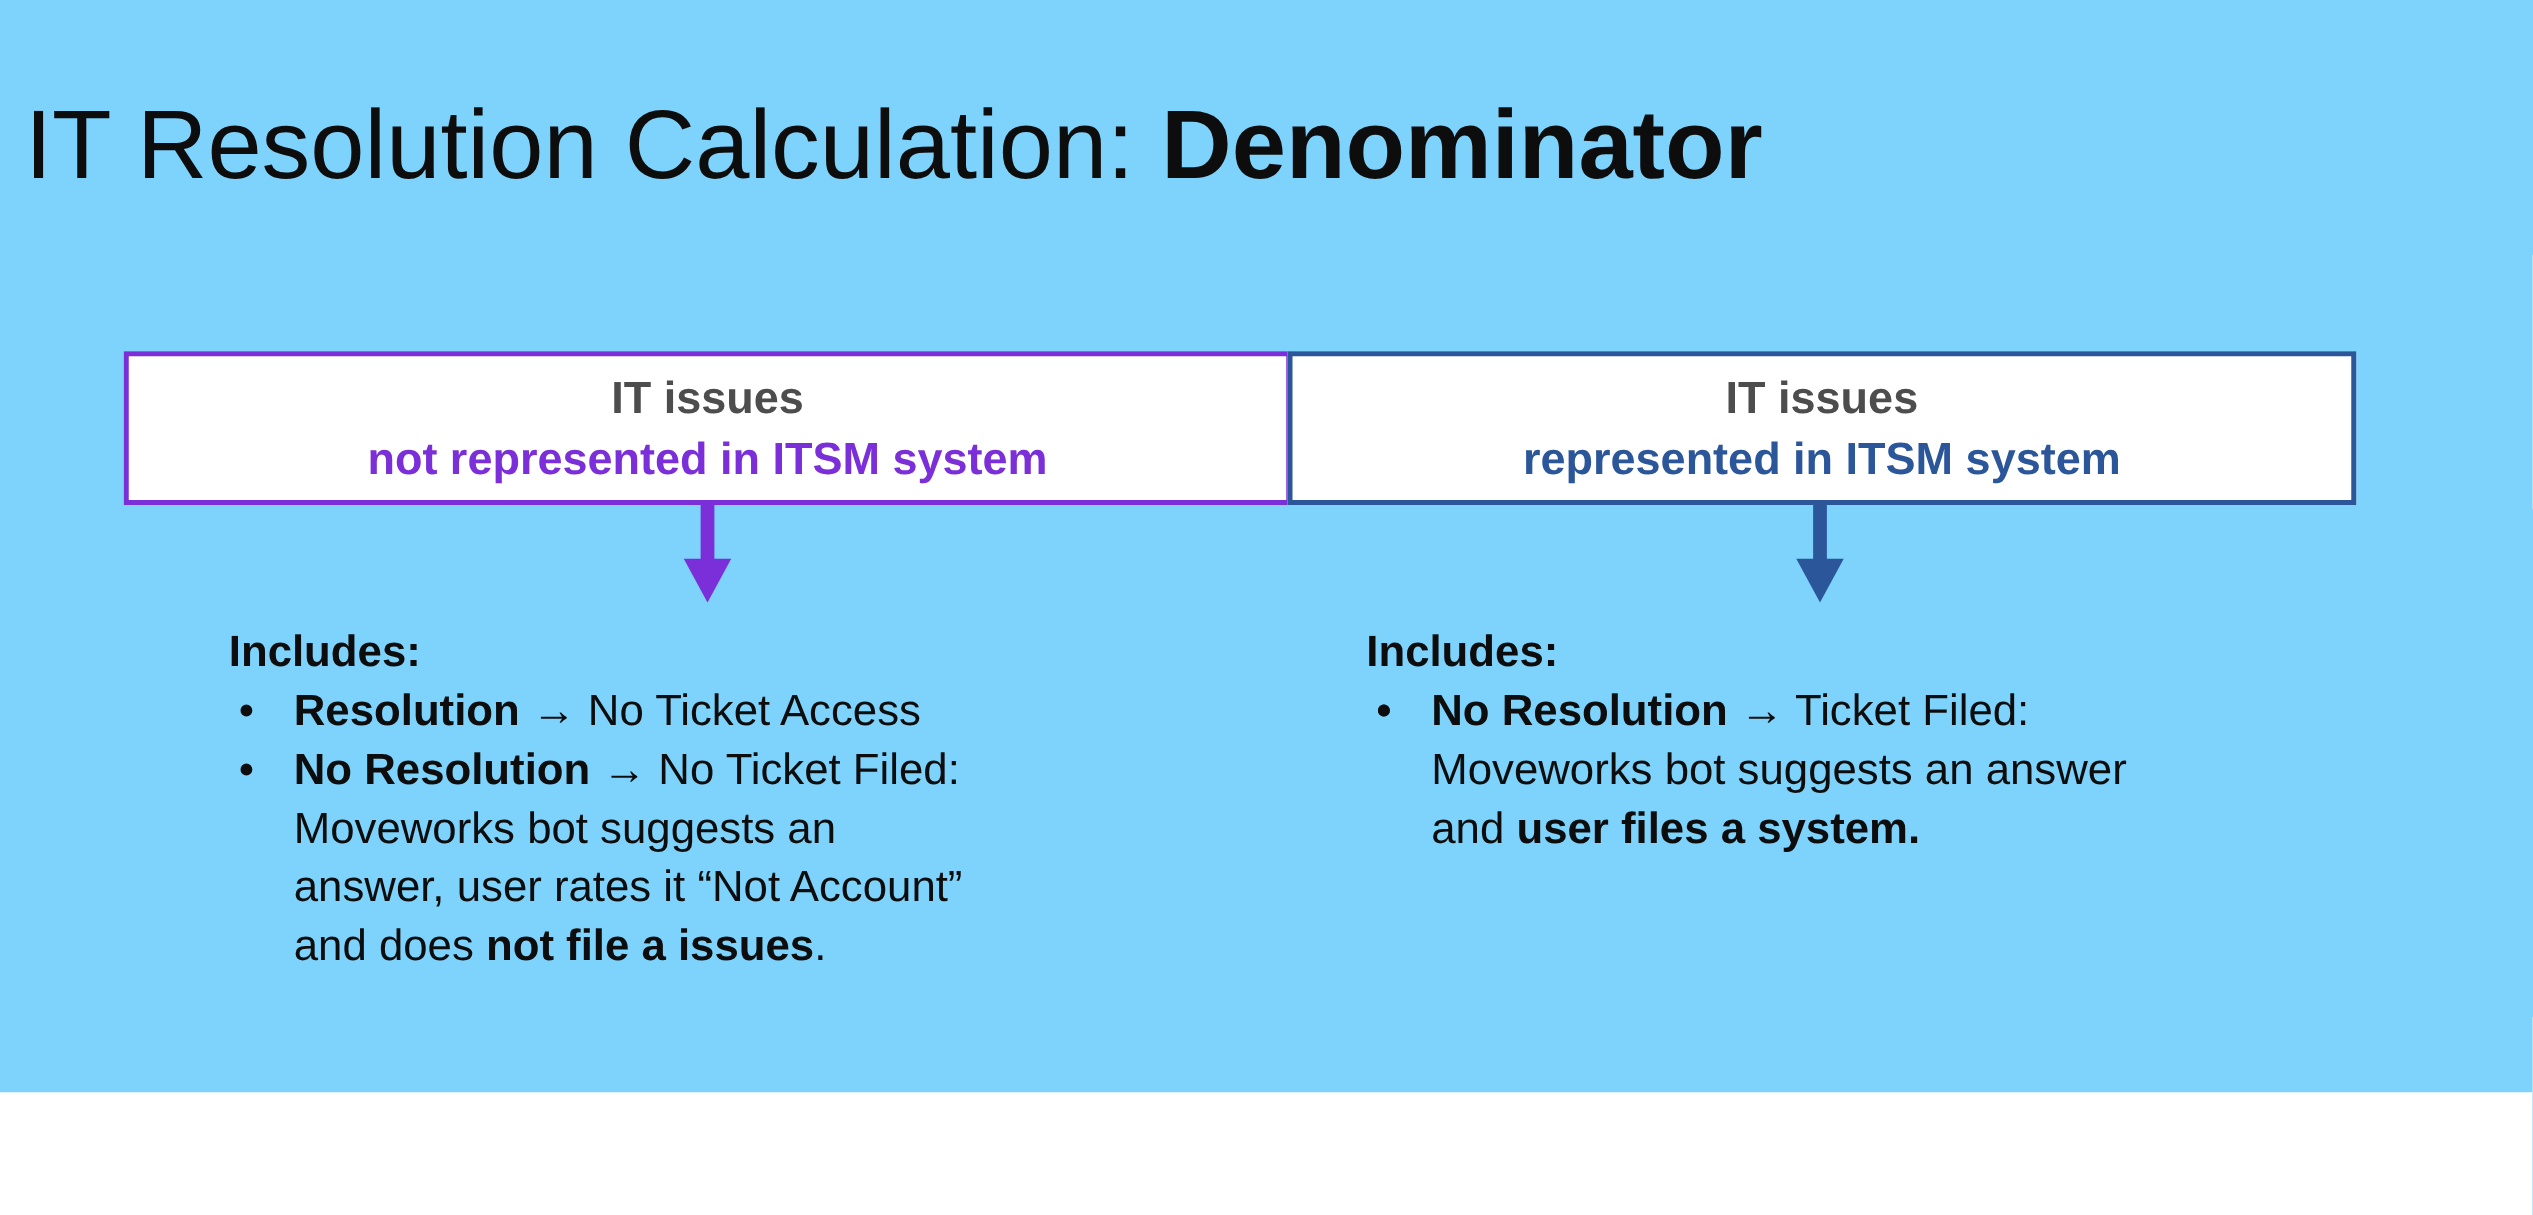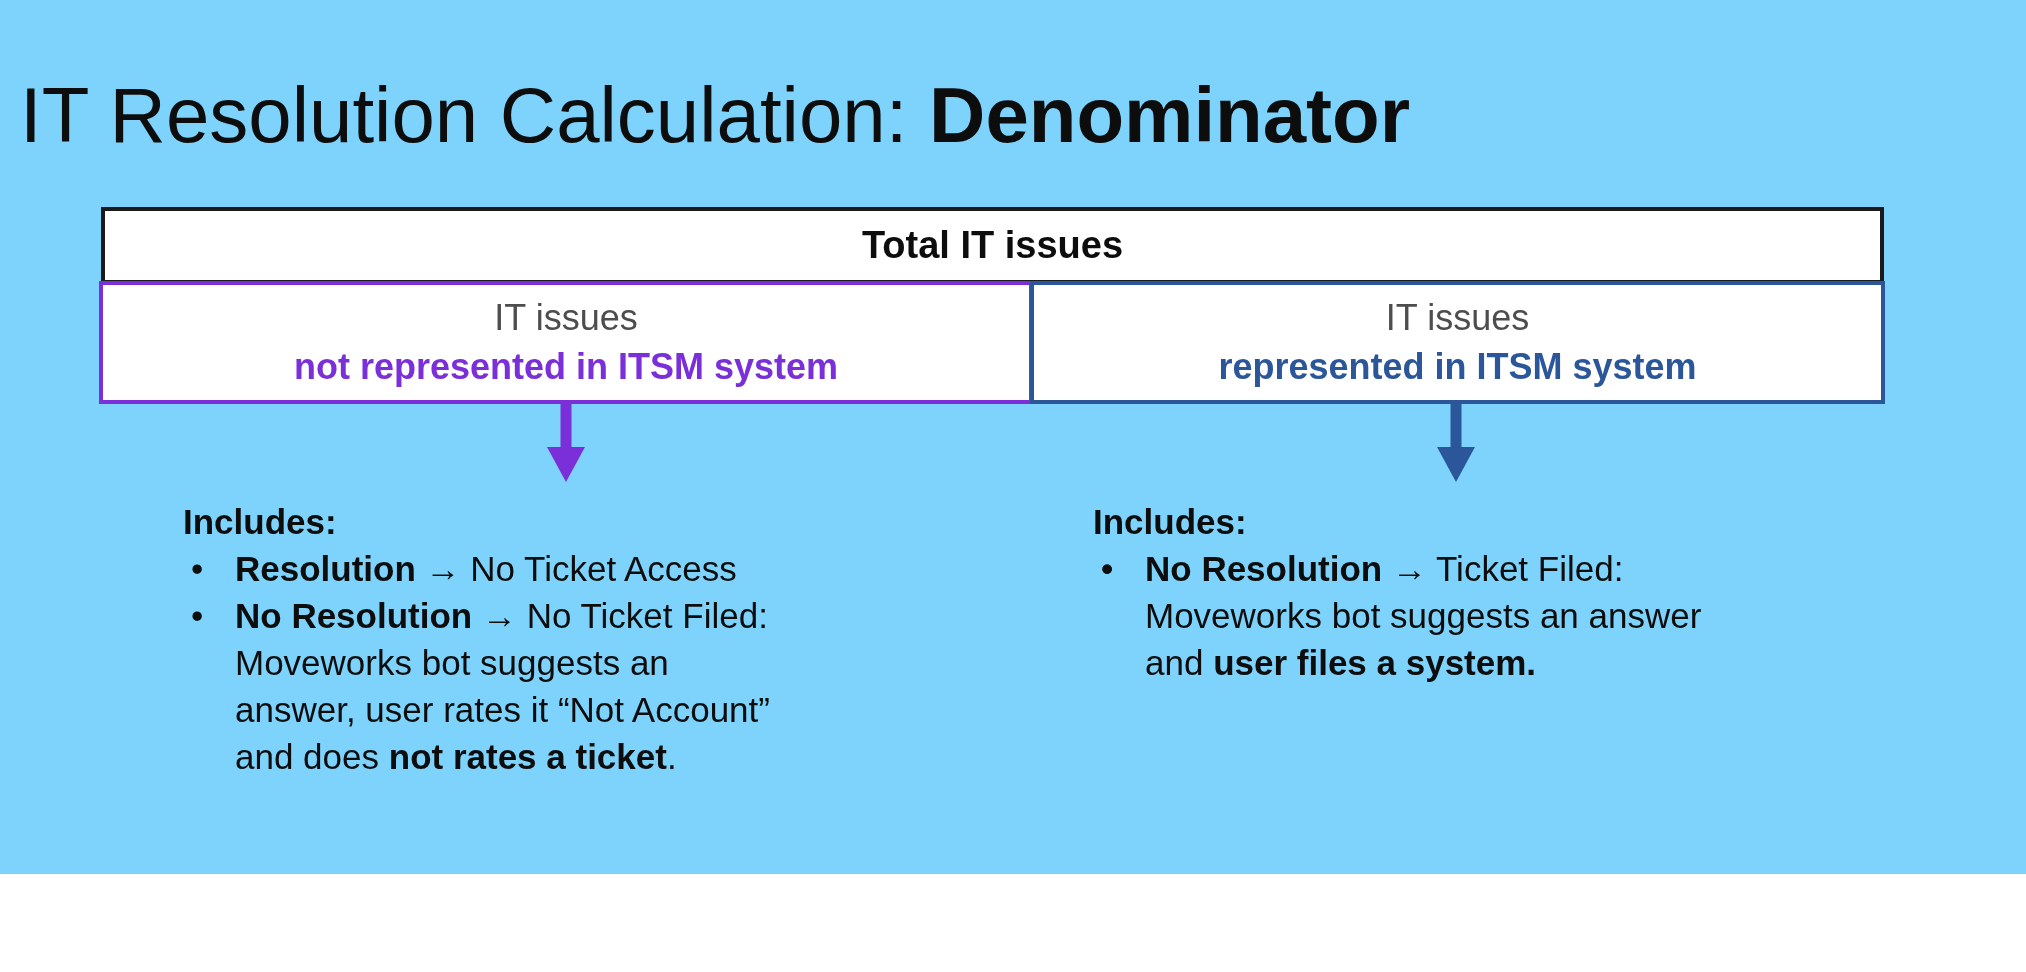--- a/index.html
+++ b/index.html
@@ -51,21 +51,21 @@
     color: #0d0d0d;
     z-index: 1;
   }
   .sub-box {
     top: 281px;
     height: 123px;
     font-size: 36px;
     line-height: 1.36;
     z-index: 2;
   }
-  .sub-box .muted { color: #4d4d4d; font-weight: 400; }
+  .sub-box .muted { color: #4d4d4d; font-weight: 700; }
   .sub-box .accent { font-weight: 700; text-align: right; }
   .left-box  { left: 99px;  width: 934px; border: 4px solid var(--purple); }
   .right-box { left: 1030px; width: 855px; border: 4px solid var(--blue); }
   .left-box  .accent { color: var(--purple); }
   .right-box .accent { color: var(--blue); }
 
   
   .arrow { position: absolute; top: 403px; width: 52px; height: 80px; }
 
   
@@ -97,23 +97,20 @@
 </style>
 </head>
 <body>
 
 <div id="slide">
 
   <h1 class="slide-title">
     <span>IT Resolution Calculation: </span><span class="emph">Denominator</span>
   </h1>
 
-  <div class="box total-box">
-    <span>Total IT issues</span>
-  </div>
 
   <div class="box sub-box left-box">
     <span class="muted">IT issues</span>
     <span class="accent">not represented in ITSM system</span>
   </div>
 
   <div class="box sub-box right-box">
     <span class="muted">IT issues</span>
     <span class="accent">represented in ITSM system</span>
   </div>
@@ -130,21 +127,21 @@
 
   <div class="col col-left">
     <div class="heading">Includes:</div>
     <ul>
       <li>
         <span class="bullet-dot">•</span>
         <span class="rich"><span class="b">Resolution</span><span> → No Ticket Access</span></span>
       </li>
       <li>
         <span class="bullet-dot">•</span>
-        <span class="rich"><span class="b">No Resolution</span><span> → No Ticket Filed: Moveworks bot suggests an answer, user rates it “Not Account” and does </span><span class="b">not rates a ticket</span><span>.</span></span>
+        <span class="rich"><span class="b">No Resolution</span><span> → No Ticket Filed: Moveworks bot suggests an answer, user rates it “Not Account” and does </span><span class="b">not file a issues</span><span>.</span></span>
       </li>
     </ul>
   </div>
 
   <div class="col col-right">
     <div class="heading">Includes:</div>
     <ul>
       <li>
         <span class="bullet-dot">•</span>
       </li>

